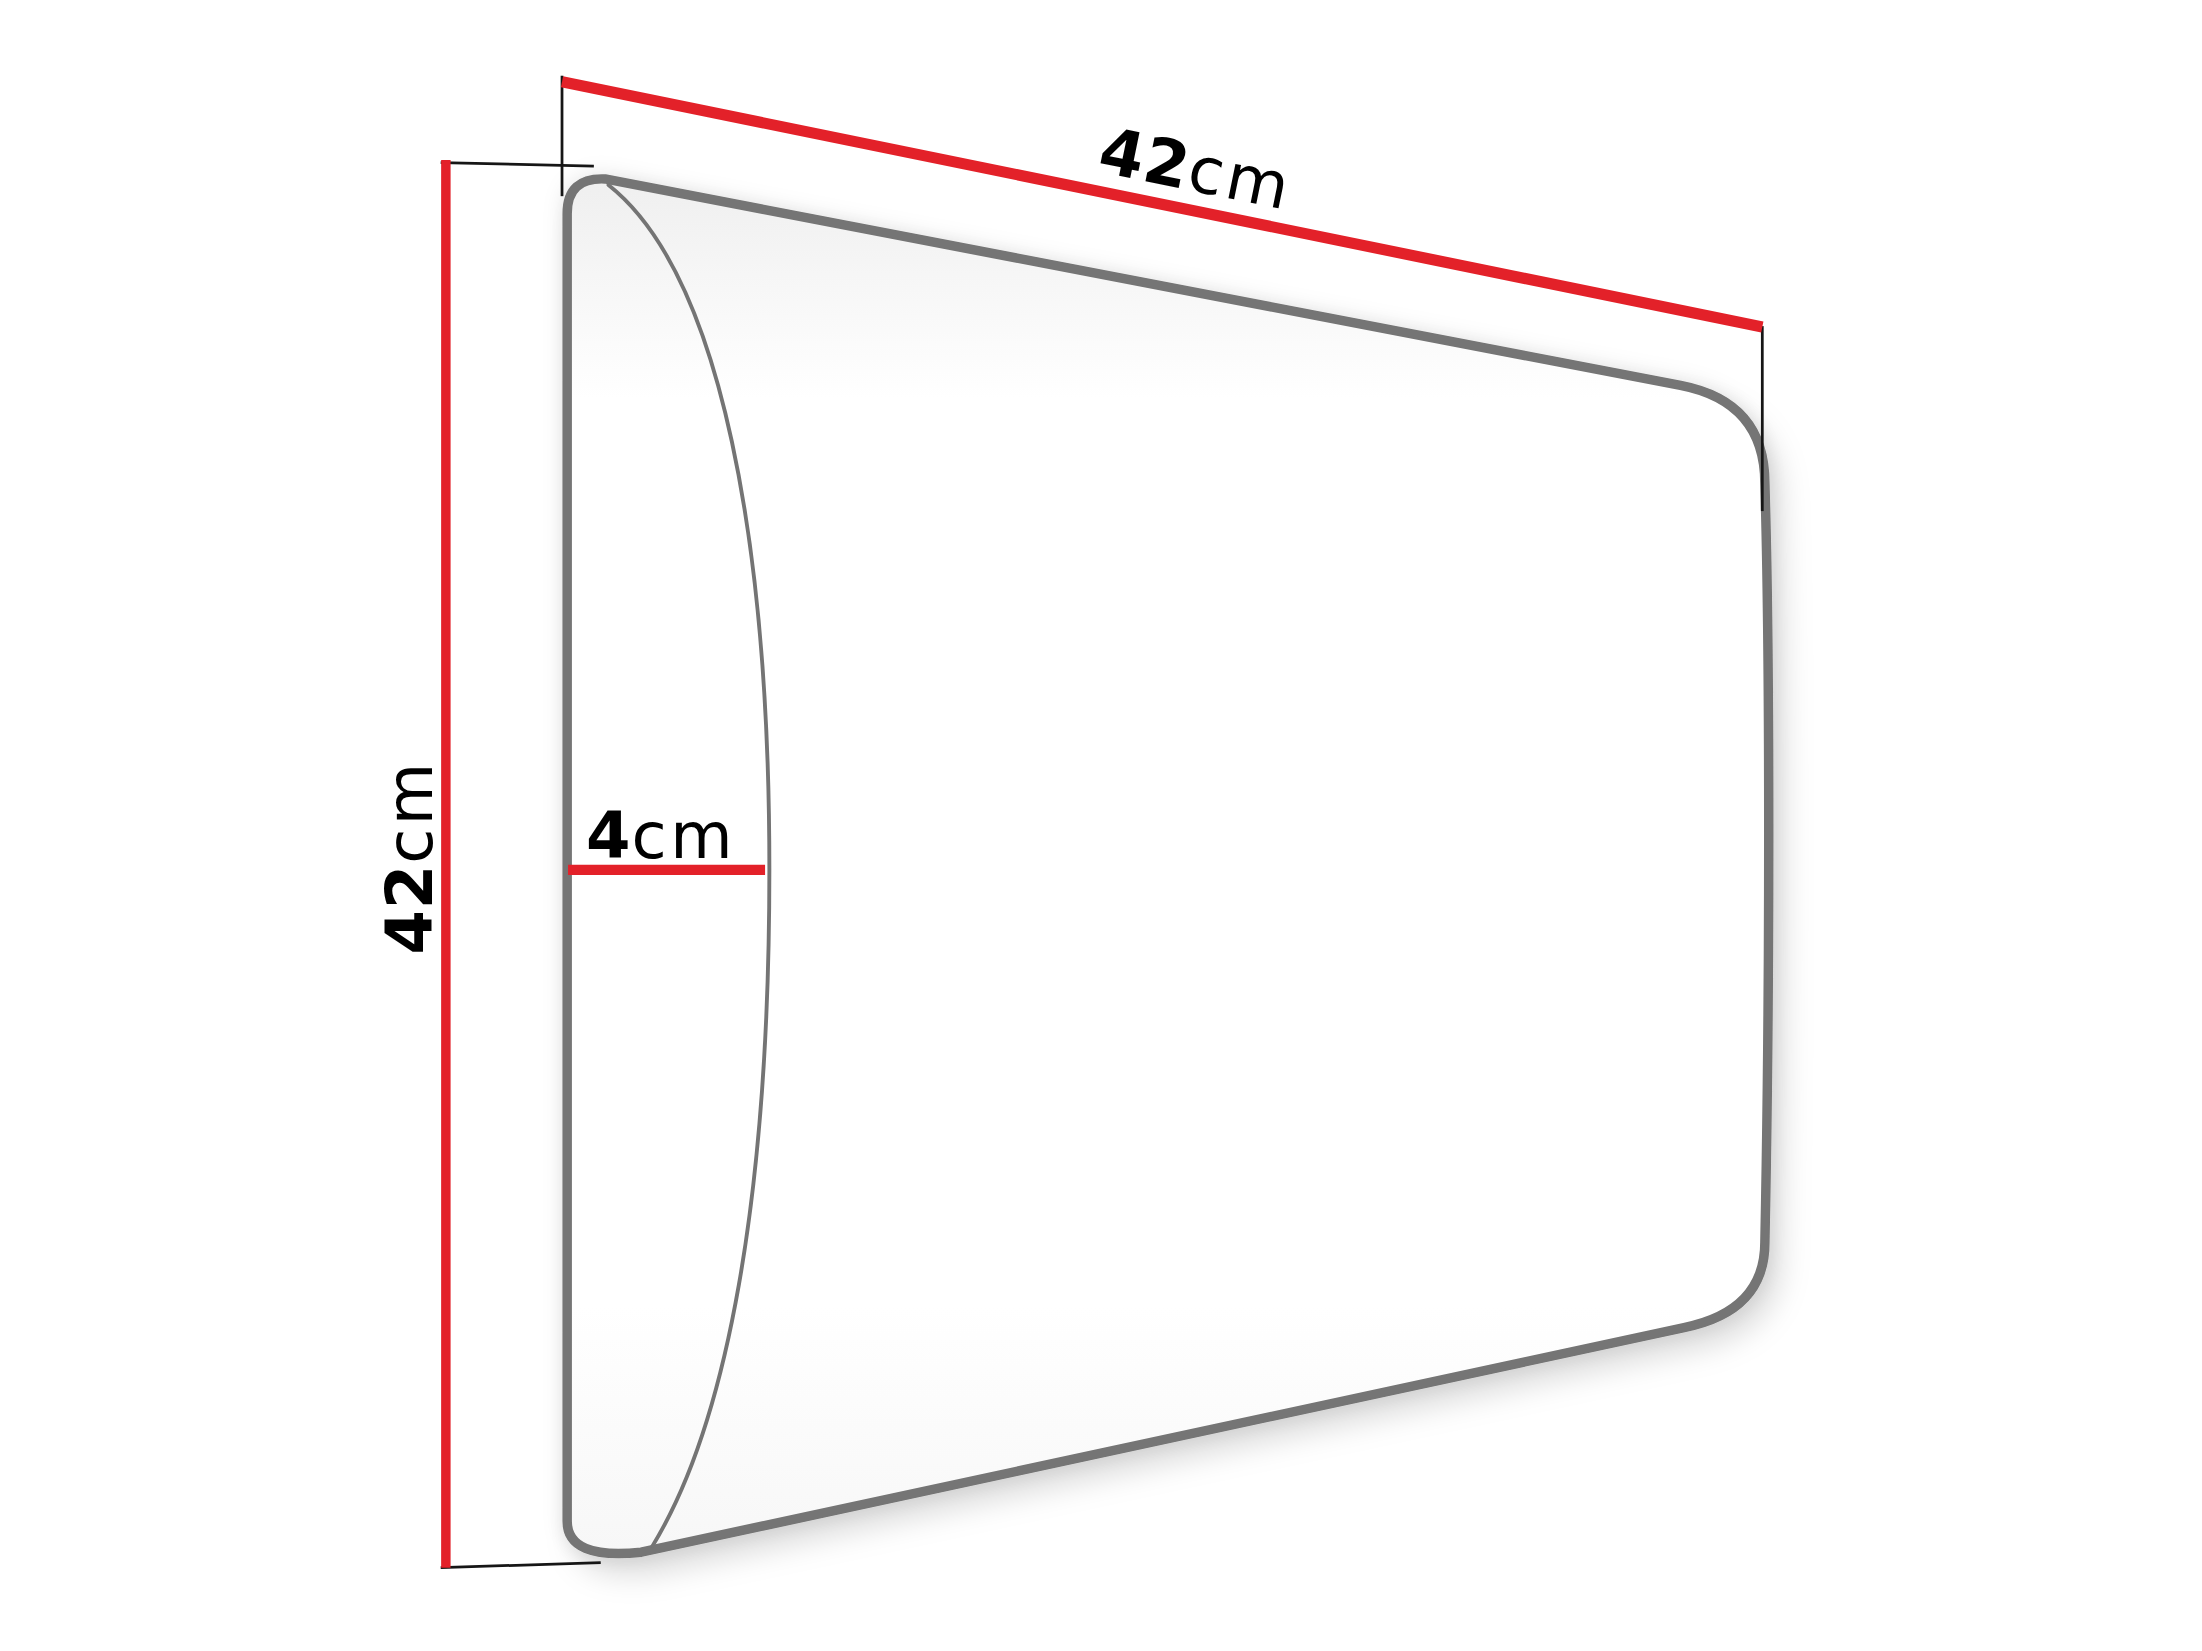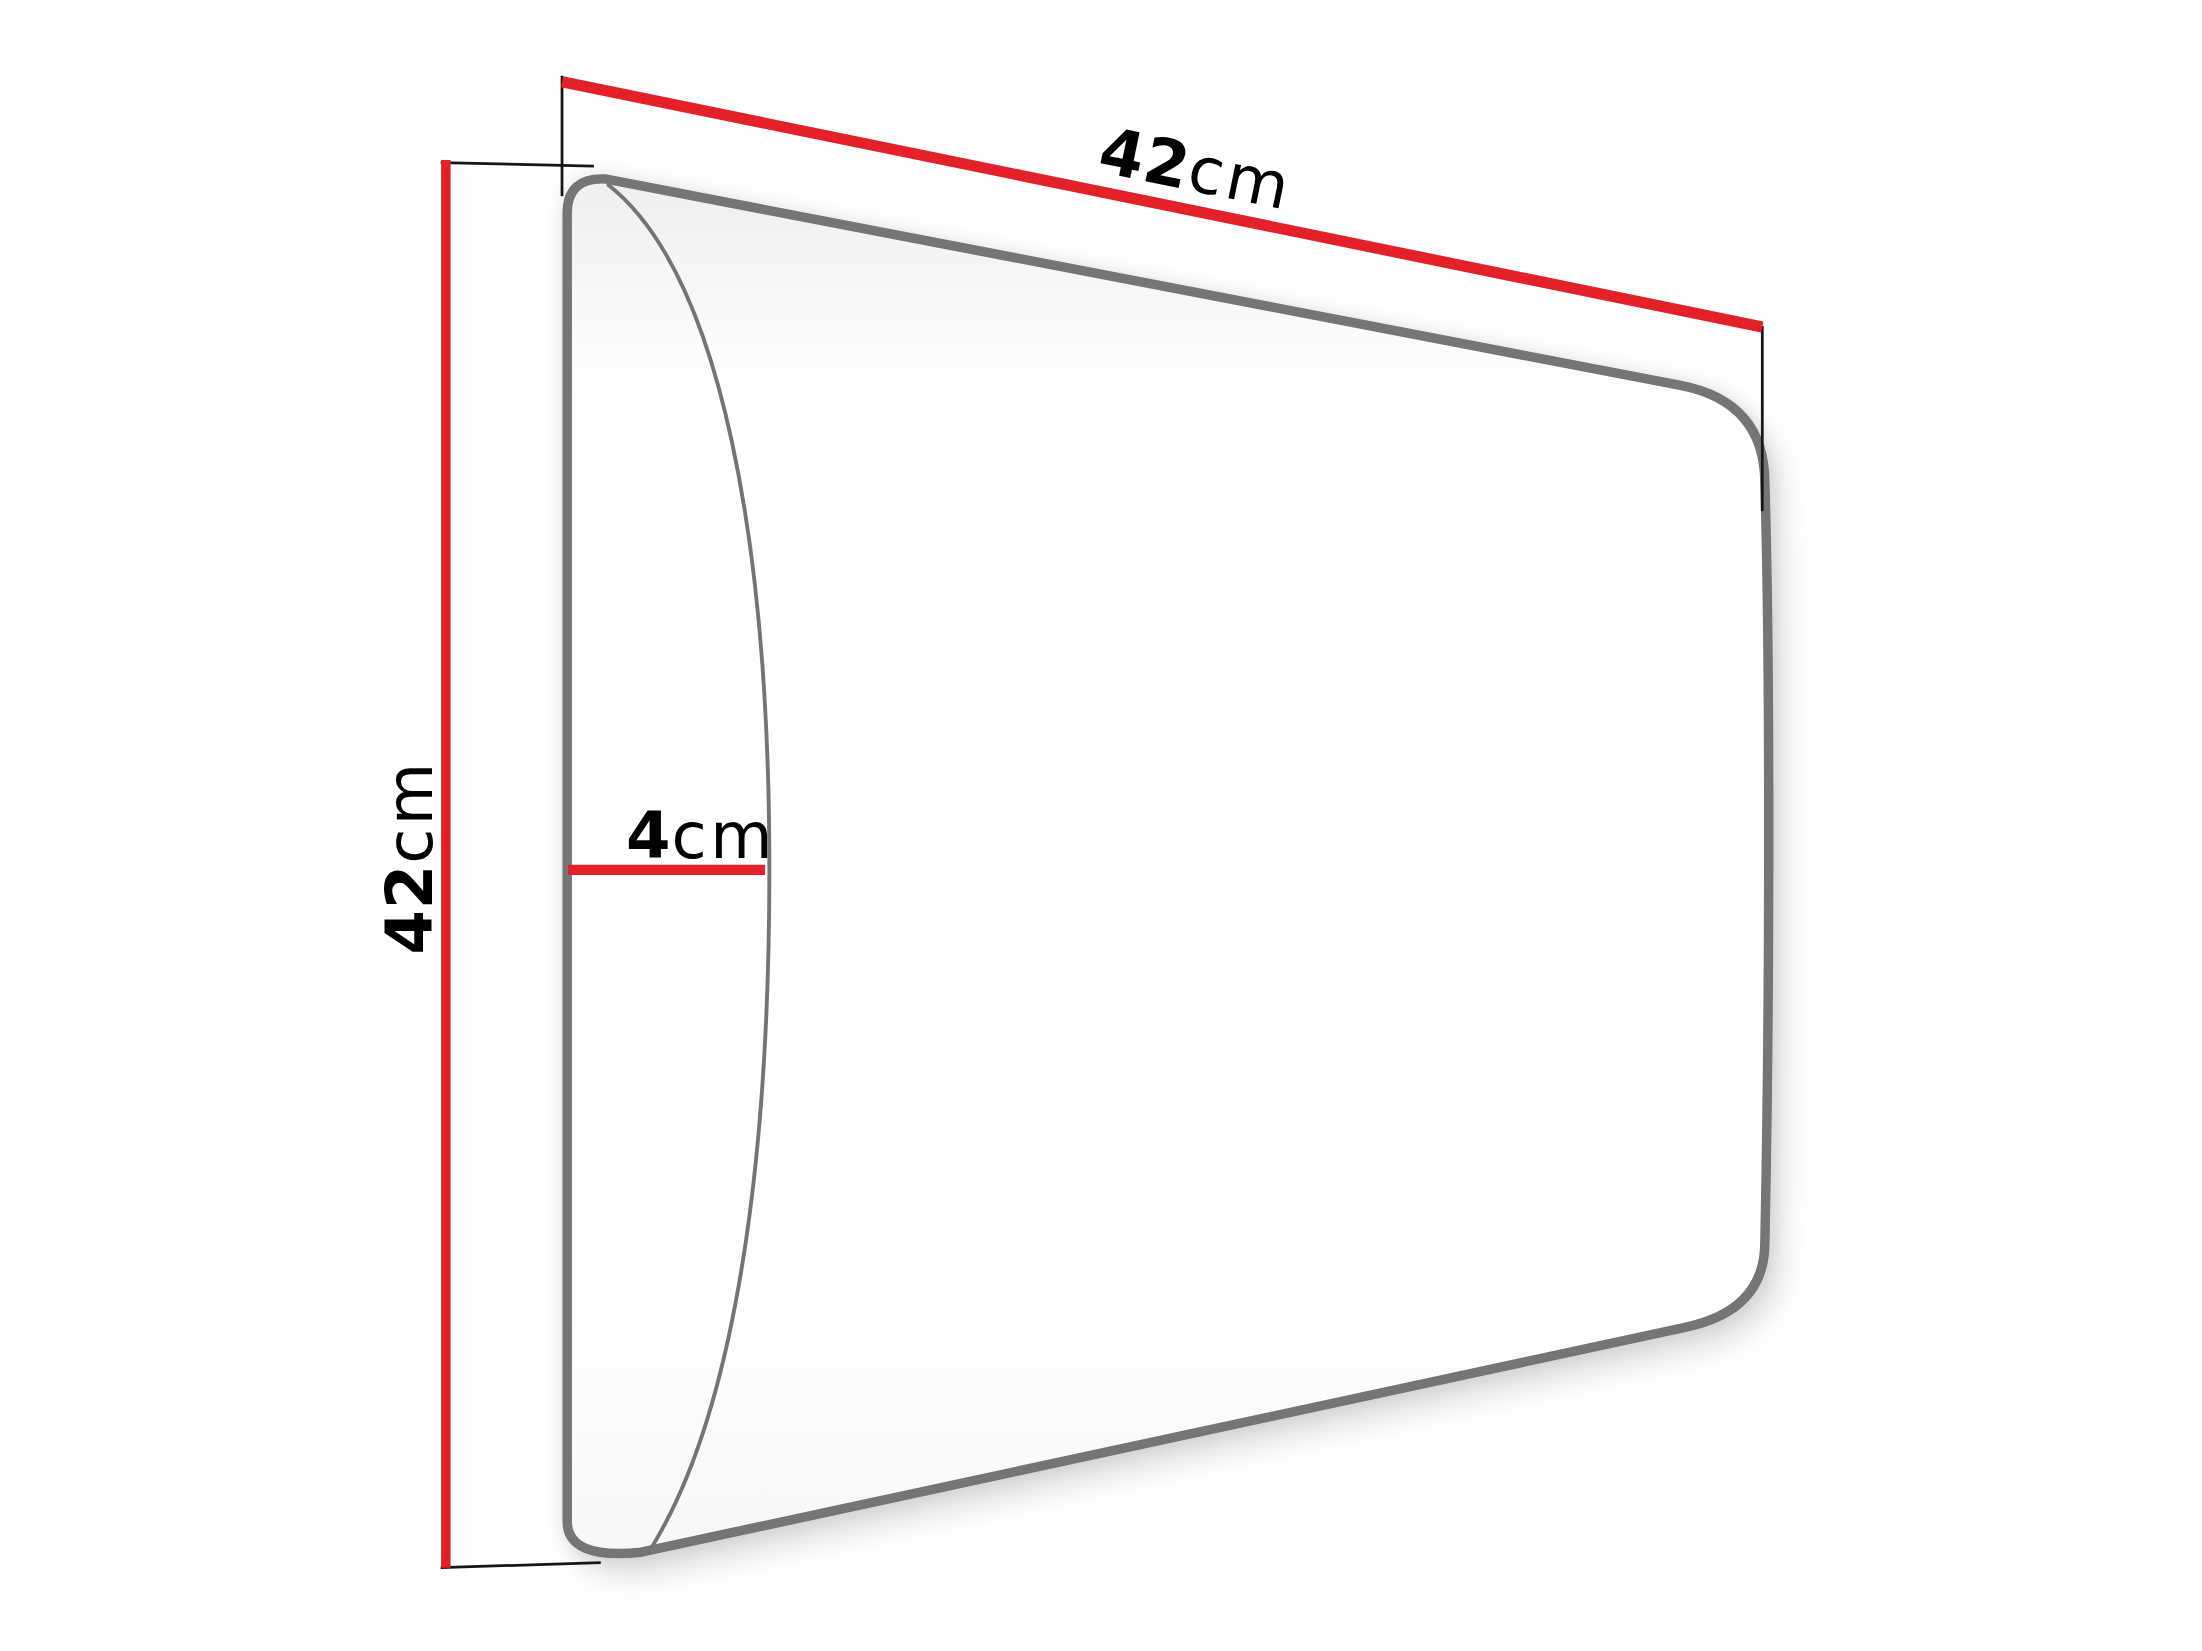--- a/index.html
+++ b/index.html
@@ -46,21 +46,20 @@
   }
   .dim-label.height-label {
     left: 410px;
     top: 857px;
     transform: translate(-50%, -50%) rotate(-90deg);
   }
   .dim-label.depth-label {
     left: 661px;
     top: 836px;
     transform: translate(-50%, -50%);
-    margin-left: 40px;
   }
 </style>
 </head>
 <body>
 
 <div class="stage">
 
   <svg width="2203" height="1652" viewBox="0 0 2560 1920">
     <defs>
       <linearGradient id="faceGrad" x1="0" y1="0" x2="0" y2="1">

